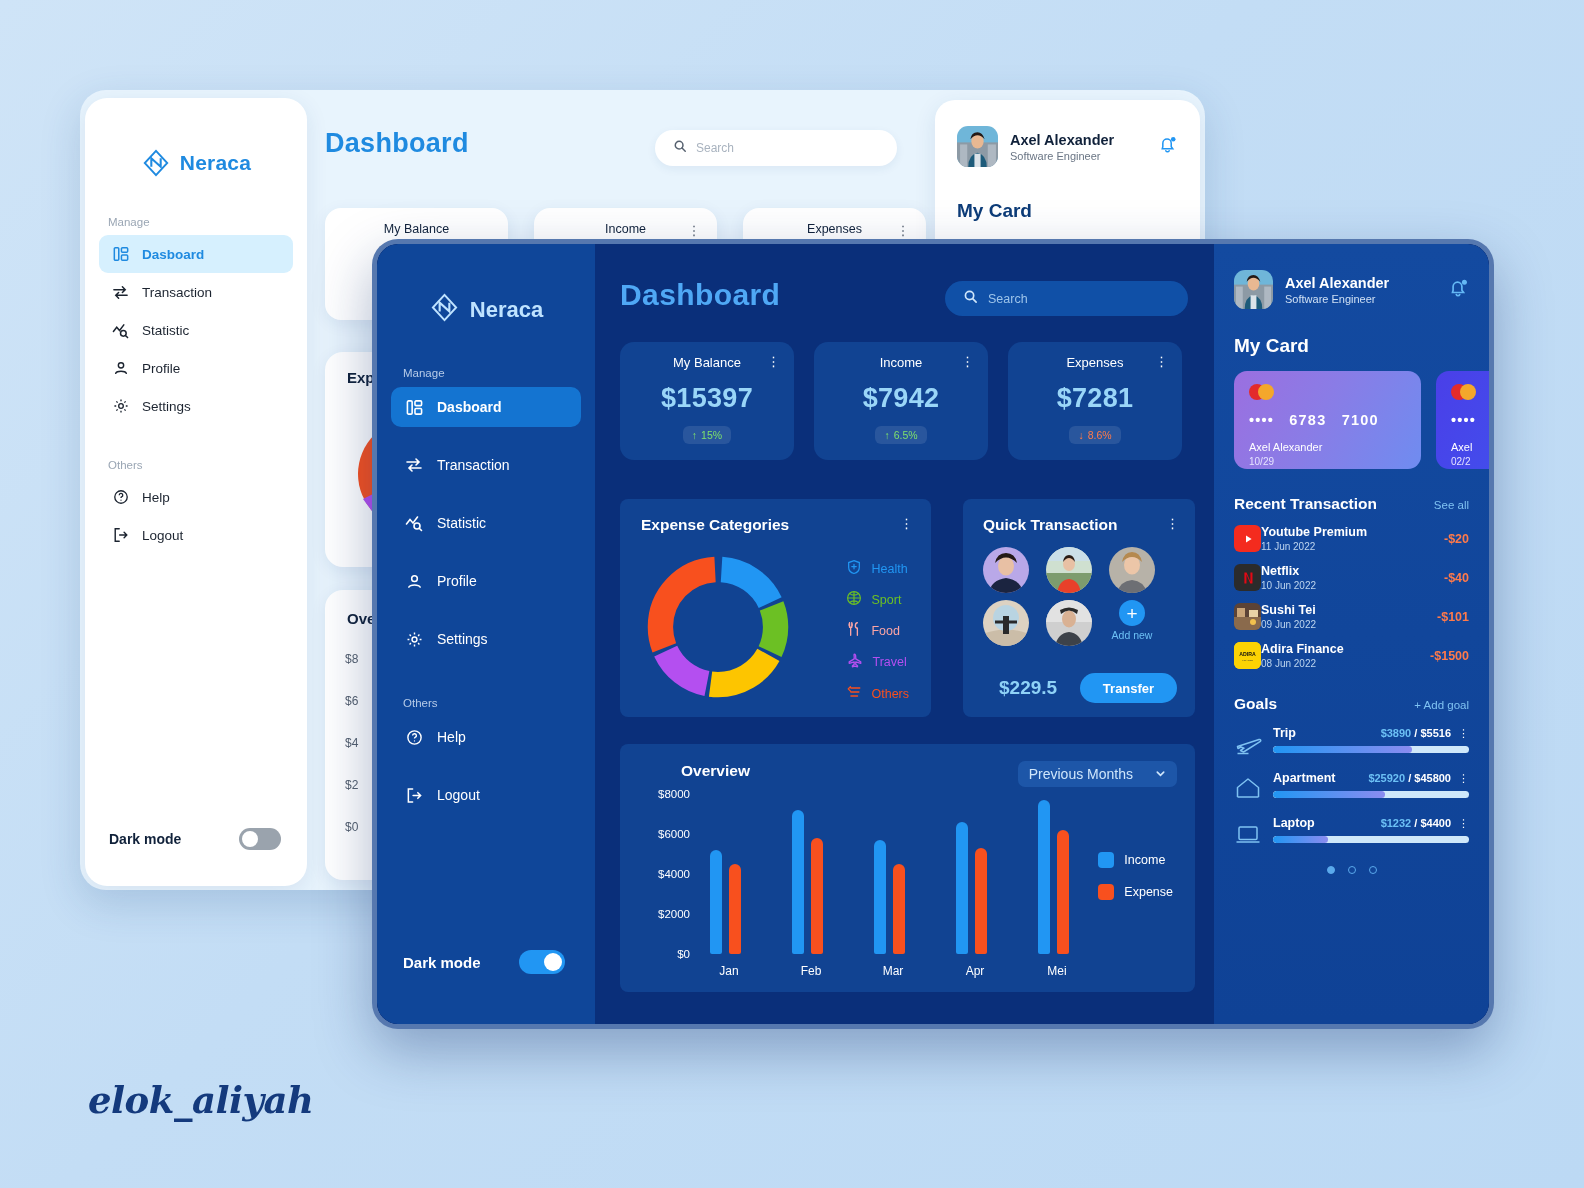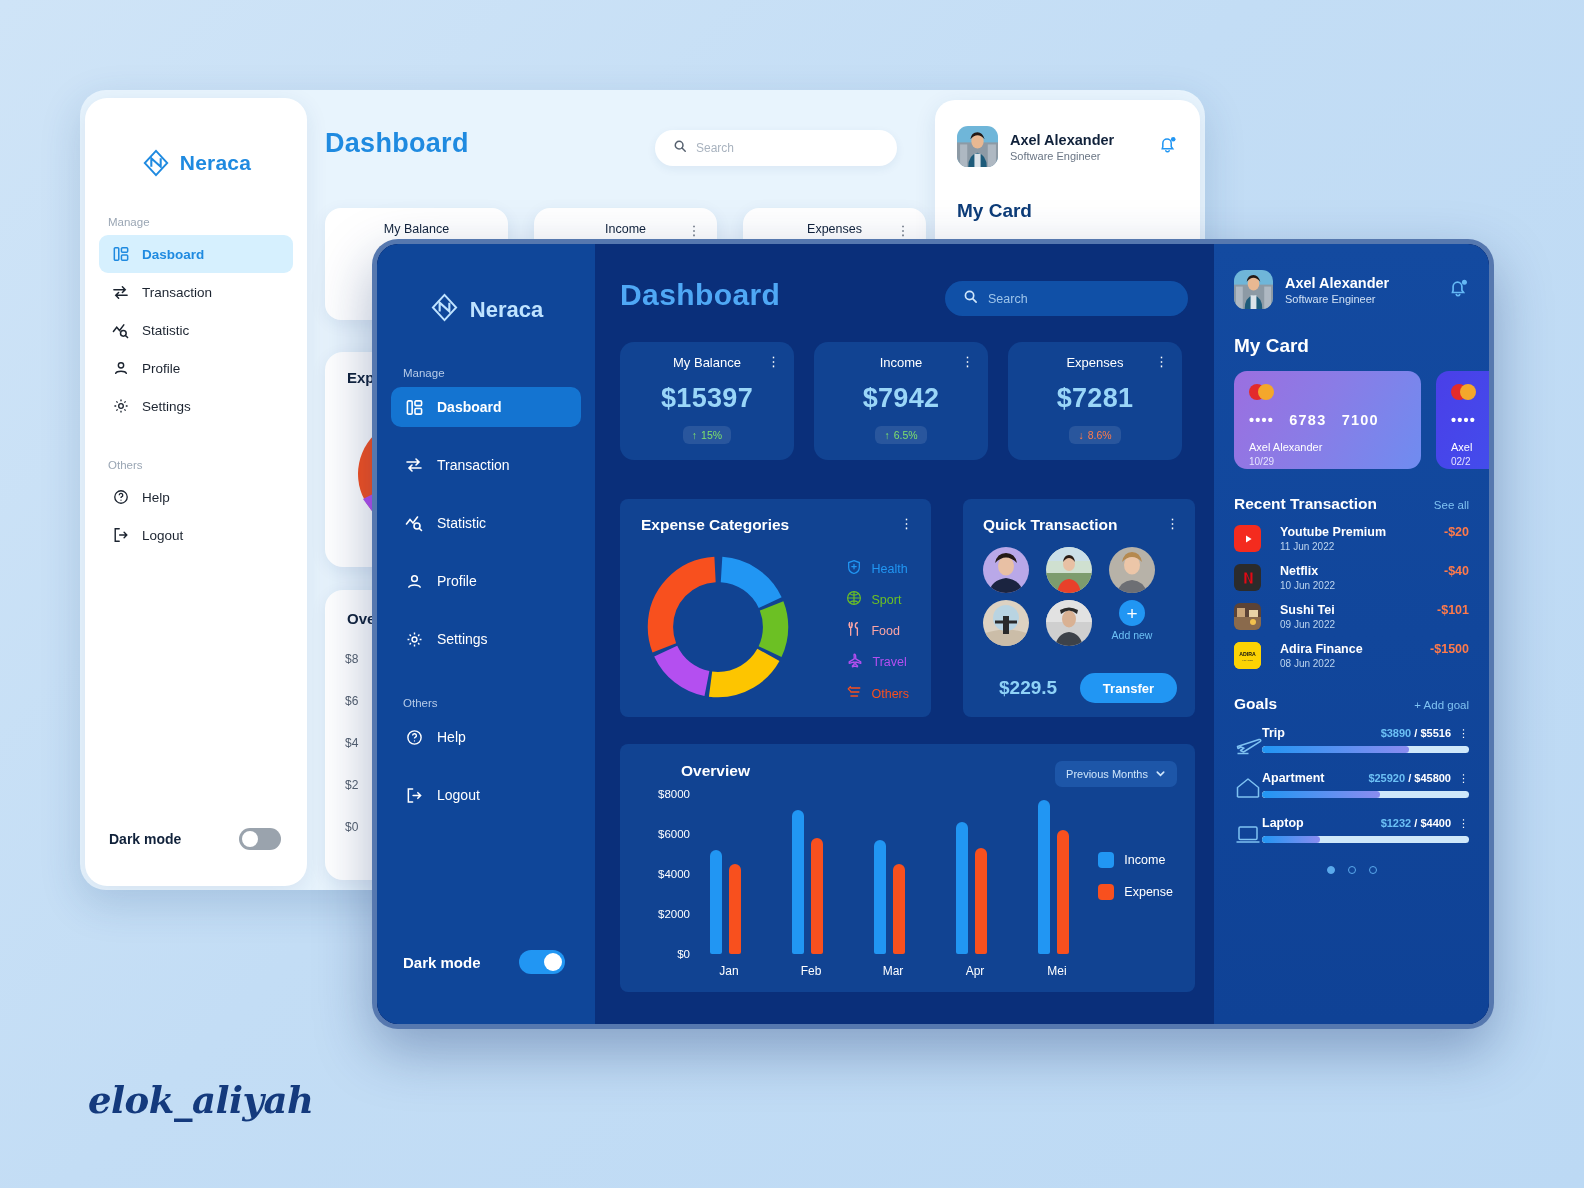--- a/index.html
+++ b/index.html
@@ -160,22 +160,22 @@
   .qt-av { width:46px; height:46px; border-radius:50%; overflow:hidden; }
   .qt-add { width:46px; height:46px; display:flex; flex-direction:column; align-items:center; }
   .qt-plus { width:26px; height:26px; border-radius:50%; background:#2196f3; color:#fff; display:flex; align-items:center; justify-content:center; font-size:19px; line-height:1; }
   .qt-addlbl { font-size:10.5px; color:#6cc0f5; margin-top:3px; }
   .qt-amt { position:absolute; left:36px; bottom:18px; font-size:19px; color:#8fd2f7; font-weight:600; }
   .qt-btn { position:absolute; right:18px; bottom:14px; width:97px; height:30px; background:#2196f3; color:#fff; border-radius:15px; font-size:13px; display:flex; align-items:center; justify-content:center; font-weight:600; }
 
   .ov-panel { left:25px; top:500px; width:575px; height:248px; }
   .ov-sel {
     position:absolute; right:18px; top:17px; height:26px; padding:0 11px;
-    background:#1d56a8; border-radius:7px; color:#cfe6fb; font-size:11px;
-    display:flex; align-items:center; gap:7px;
+    background:#1d56a8; border-radius:7px; color:#cfe6fb; font-size:14px;
+    display:flex; align-items:center; gap:22px;
   }
   .ov-chart { position:absolute; left:14px; top:50px; right:14px; bottom:14px; }
   .ov-ylabels { position:absolute; left:0; top:0; width:56px; height:160px; }
   .ov-ylbl { position:absolute; right:0; font-size:11.5px; color:#ffffff; transform:translateY(-50%); }
   .ov-plot { position:absolute; left:62px; top:0; right:110px; height:160px; }
   .ov-group { position:absolute; bottom:0; display:flex; gap:7px; align-items:flex-end; }
   .ov-bar { width:12px; border-radius:6px 6px 2px 2px; }
   .ov-bar.inc { background:#2196f3; }
   .ov-bar.exp { background:#f8501e; }
   .ov-xlbl { position:absolute; bottom:-24px; font-size:12px; color:#fff; transform:translateX(-50%);text-align:right; }
@@ -204,27 +204,27 @@
   .cc-c1 { width:16px; height:16px; border-radius:50%; background:#e32b2b; }
   .cc-c2 { width:16px; height:16px; border-radius:50%; background:#f4a72b; margin-left:-7px; }
   .cc-num { font-size:14.5px; font-weight:700; color:#fff; letter-spacing:1.2px; margin-top:12px; }
   .cc-holder { font-size:11px; color:#fff; margin-top:13px; }
   .cc-exp { font-size:10px; color:#e5e3ff; margin-top:3px; }
 
   .rp-rowhead { display:flex; align-items:baseline; justify-content:space-between; margin-top:26px; }
   .rp-h3 { font-size:15.5px; font-weight:700; color:#fff; }
   .rp-link { font-size:11.5px; color:#7fc2f2; }
 
-  .tx { display:flex; gap:19px; margin-top:12px; }
+  .tx { display:flex; align-items:center; gap:0; margin-top:12px; }
   .tx-ico { width:27px; height:27px; border-radius:6px; flex:none; overflow:hidden; display:flex; align-items:center; justify-content:center; }
   .tx-name { font-size:12.5px; font-weight:700; color:#fff; }
   .tx-date { font-size:10px; color:#bdd5ef; margin-top:2px; }
   .tx-amt { margin-left:auto; font-size:12.5px; color:#ff7a4a; font-weight:600; }
 
-  .goal { display:flex; align-items:flex-start; margin-top:13px; }
+  .goal { display:flex; align-items:flex-start; gap:11px; margin-top:13px; }
   .goal-ico { width:28px; height:28px; flex:none; color:#7fc2f2; margin-top:4px; }
   .goal-body { flex:1; }
   .goal-top { display:flex; align-items:center; justify-content:space-between; }
   .goal-name { font-size:12.5px; font-weight:700; color:#fff; }
   .goal-nums { font-size:11px; color:#fff; font-weight:700; }
   .goal-nums .cur { color:#6cc0f5; font-weight:600; }
   .goal-kebab { color:#fff; font-size:11px; margin-left:7px; }
   .goal-bar { height:7px; border-radius:4px; background:#cfe8fa; margin-top:6px; overflow:hidden; }
   .goal-fill { height:100%; border-radius:4px; background:linear-gradient(90deg,#2196f3 0%, #8b8cf0 100%); }
 

